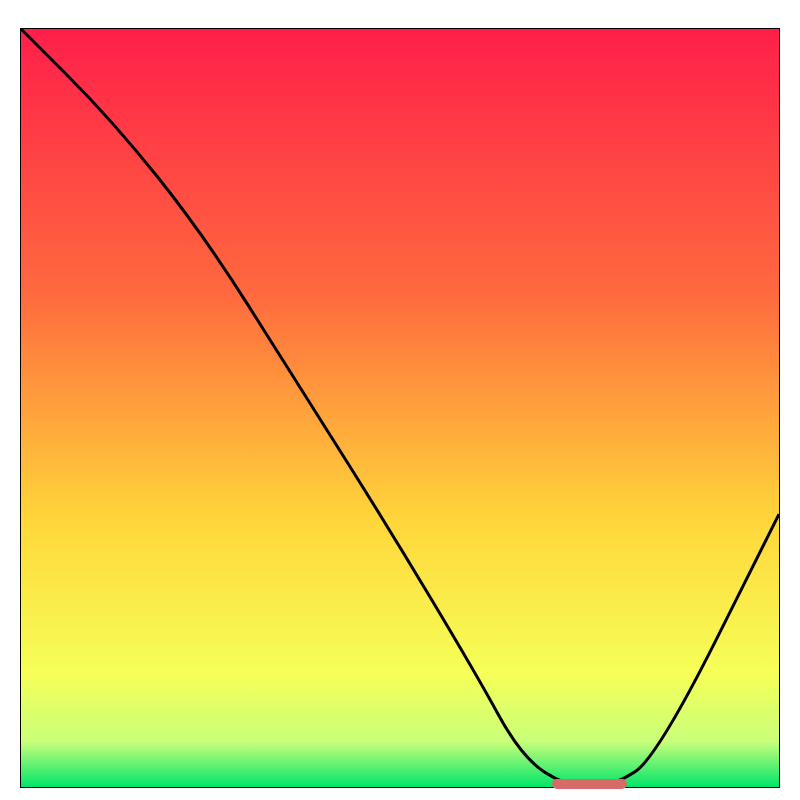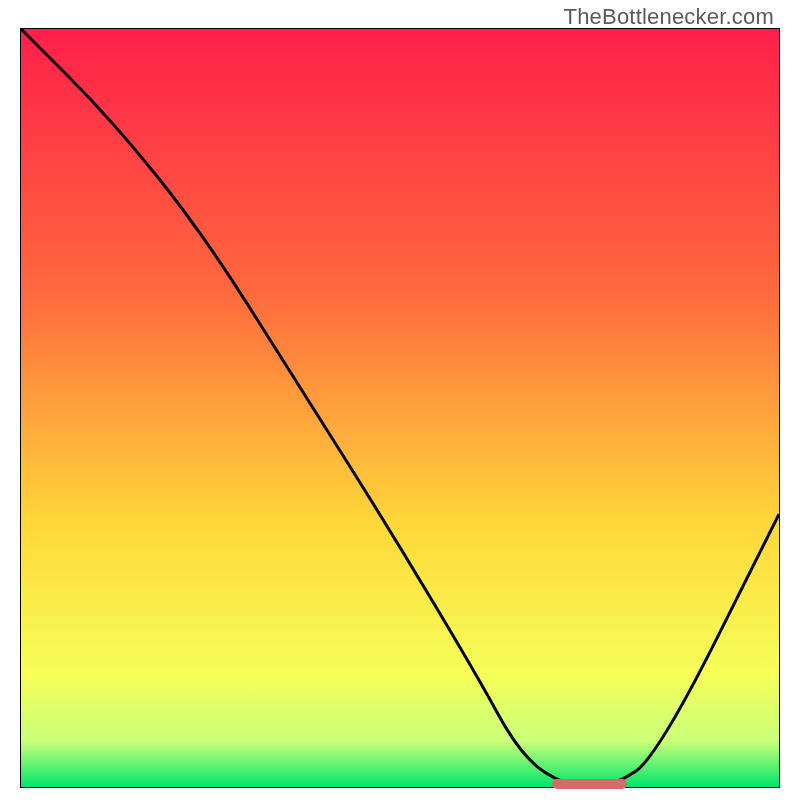--- a/index.html
+++ b/index.html
@@ -7,21 +7,20 @@
 .site { position:absolute; top:4px; right:26px; color:#5b5b5b; font-size:22px; letter-spacing:0.2px; }
 .frame { position:absolute; left:20px; top:28px; width:760px; height:760px; border:1px solid #000; box-sizing:border-box; background:#fff; }
 .plot { position:absolute; left:0; top:0; width:100%; height:100%; }
 .marker { position:absolute; background:#d66b6a; border-radius:5px; height:10px; }
 svg { display:block; }
 </style>
 </head>
 <body>
 
 <div class="wrap">
-  <div class="site">TheBottlenecker.com</div>
 
   <div class="frame">
     <svg class="plot" viewBox="0 0 758 758" preserveAspectRatio="none">
       <defs>
         <linearGradient id="bg" x1="0" y1="0" x2="0" y2="1">
           <stop offset="0%" stop-color="#ff1f4a"></stop>
           <stop offset="35%" stop-color="#ff6a3e"></stop>
           <stop offset="65%" stop-color="#ffd73a"></stop>
           <stop offset="85%" stop-color="#f6ff58"></stop>
           <stop offset="94%" stop-color="#c9ff7a"></stop>

